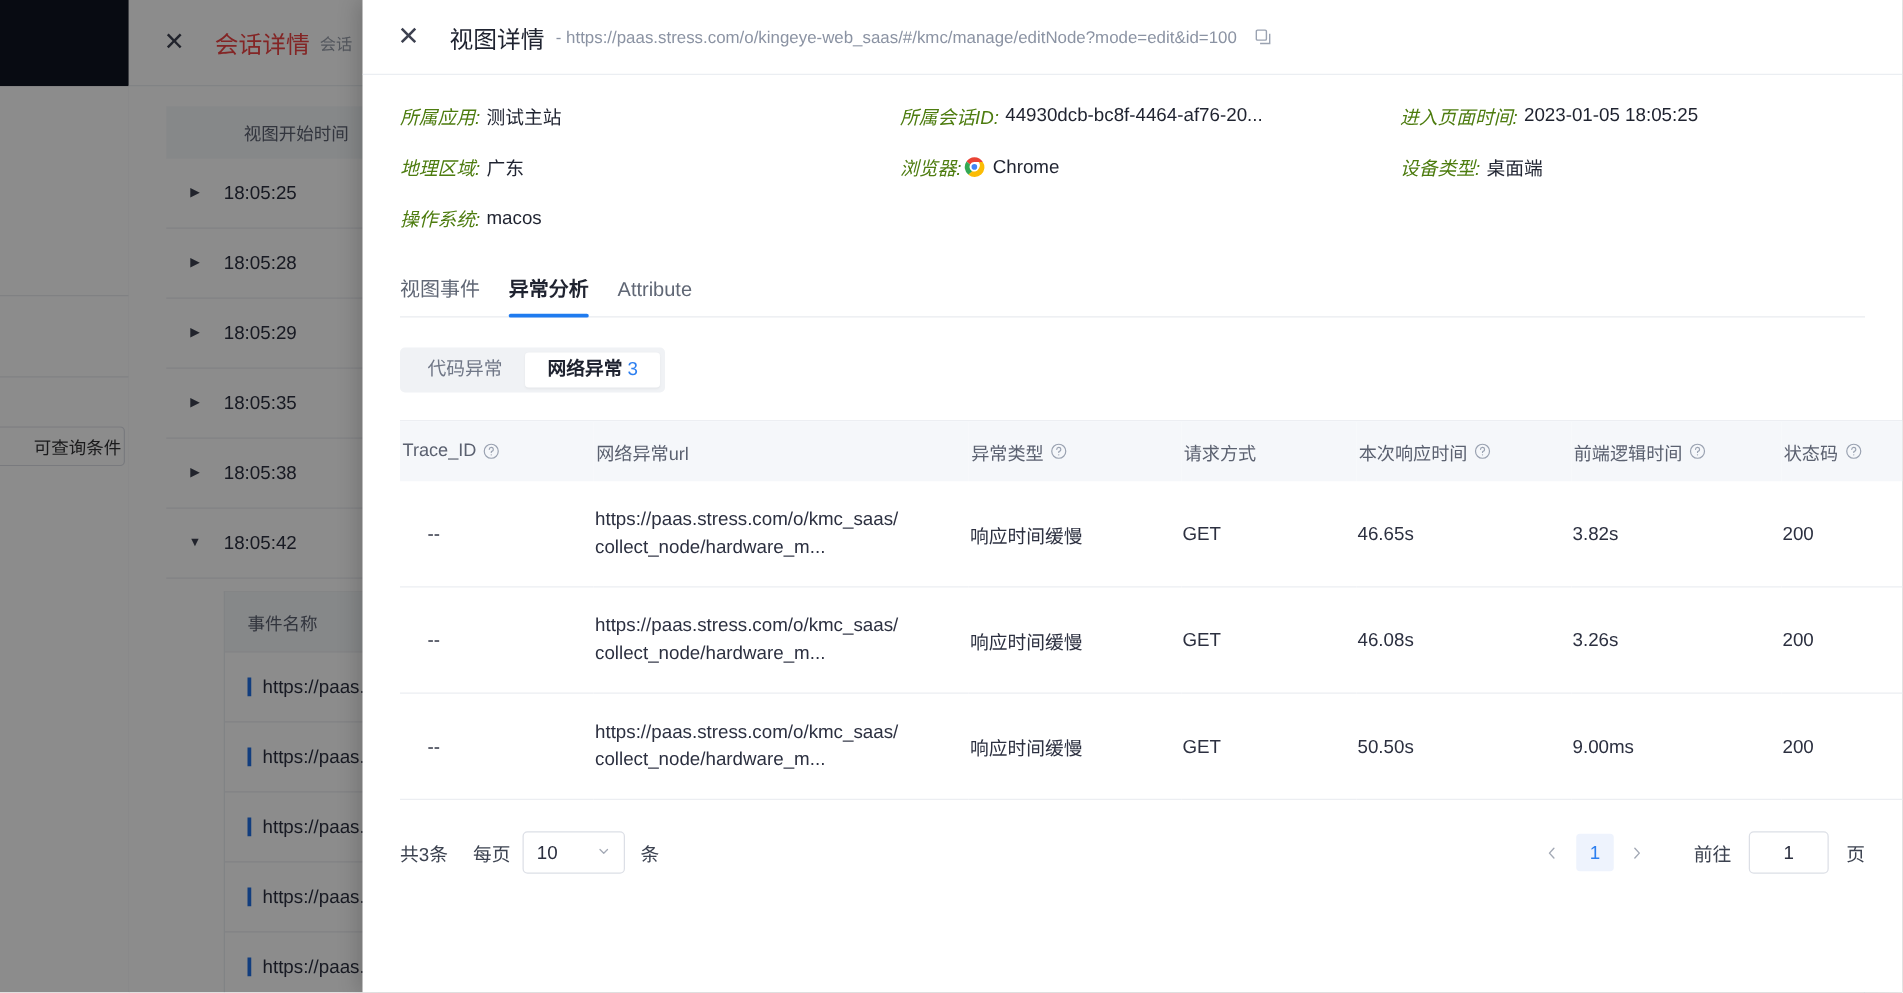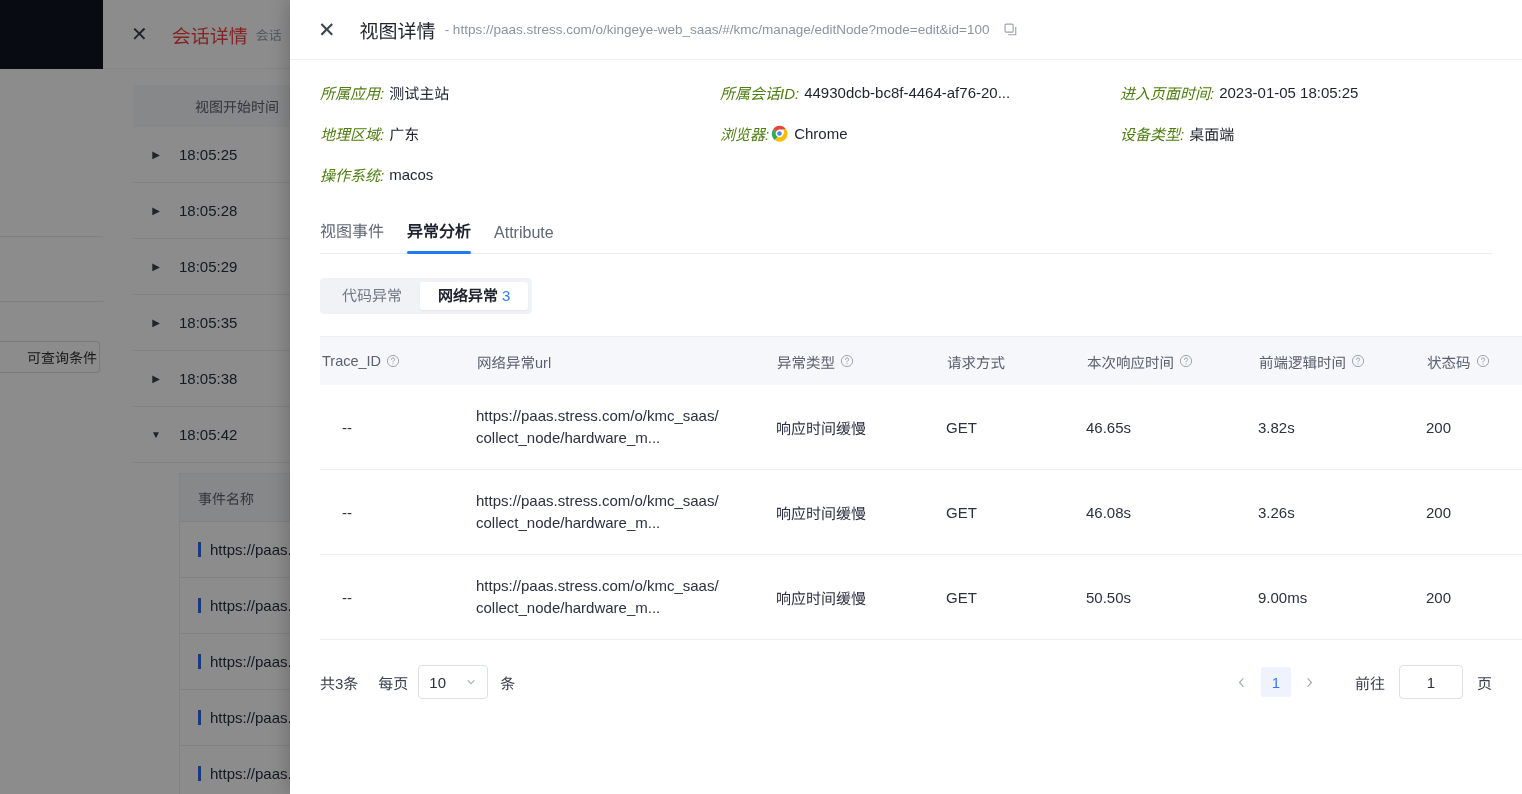--- a/index.html
+++ b/index.html
@@ -352,21 +352,21 @@
     margin: 22px 30px 0 30px;
     display: flex;
     align-items: center;
     font-size: 15px;
     color: #3c4250;
     height: 40px;
   }
   .pg-total { margin-right: 20px; white-space: nowrap; }
   .pg-perpage-label { margin-right: 10px; white-space: nowrap; }
   .pg-select {
-    width: 70px;
+    width: 82px;
     height: 34px;
     border: 1px solid #dcdfe6;
     border-radius: 4px;
     display: flex;
     align-items: center;
     justify-content: space-between;
     padding: 0 10px;
     box-sizing: border-box;
     cursor: pointer;
     background: #fff;

